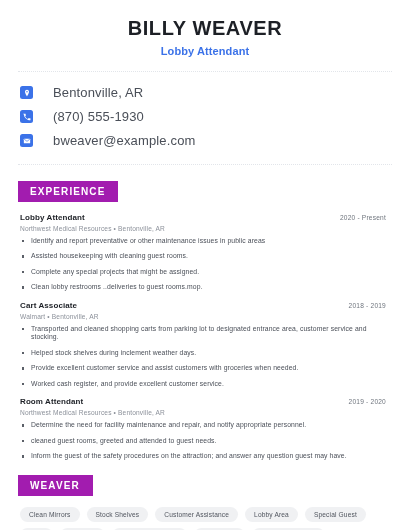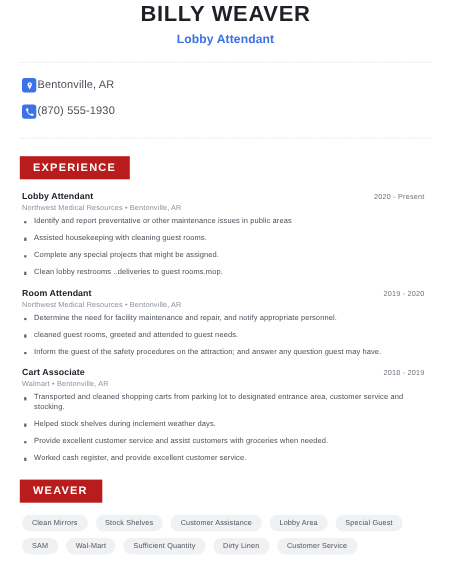--- a/index.html
+++ b/index.html
@@ -19,21 +19,21 @@
     width: 410px;
     height: 530px;
     box-sizing: border-box;
     padding: 0 16px;
     position: relative;
   }
 
   
   .header {
     text-align: center;
-    padding-top: 2px;
+    padding-top: 17px;
   }
   .name {
     font-size: 20px;
     font-weight: bold;
     letter-spacing: 0.6px;
     color: #1d2026;
     line-height: 1.1;
   }
   .job-title {
     margin-top: 6px;
@@ -65,30 +65,30 @@
     height: 13px;
     border-radius: 2.5px;
     background: #3b72e8;
     display: flex;
     align-items: center;
     justify-content: center;
     flex: 0 0 13px;
   }
   .contact-icon svg { display: block; }
   .contact-text {
-    margin-left: 1px;
-    font-size: 10px;
+    margin-left: 20px;
+    font-size: 13px;
     color: #4a4f58;
     letter-spacing: 0.15px;
   }
 
   
   .section-badge {
     display: inline-block;
-    background: #b91c1c;
+    background: #a21caf;
     color: #ffffff;
     font-size: 10px;
     font-weight: bold;
     letter-spacing: 1.1px;
     padding: 5px 13px 5px 12px;
     margin-left: 2px;
   }
   .section-experience { margin-top: 16px; }
   .section-skills { margin-top: 14px; }
 
@@ -188,20 +188,29 @@
     <div class="contact-row">
       <span class="contact-icon">
         <svg width="8" height="8" viewBox="0 0 24 24" fill="#ffffff">
             <path d="M6.6 10.8c1.6 3.2 4.2 5.8 7.4 7.4l2.5-2.5c.3-.3.8-.4 1.2-.3 1.1.4 2.4.6 3.7.6.6 0 1 .4 1 1V21c0 .6-.4 1-1 1C11.6 22 2 12.4 2 .9"></path>
             <path d="M2 3c0-.6.4-1 1-1h3.9c.6 0 1 .4 1 1 0 1.3.2 2.6.6 3.7.1.4 0 .9-.3 1.2L5.7 10.4"></path>
           </svg>
       </span>
       <span class="contact-text">(870) 555-1930</span>
     </div>
 
+    <div class="contact-row">
+      <span class="contact-icon">
+        <svg width="8" height="8" viewBox="0 0 24 24" fill="none" stroke="#ffffff" stroke-width="2.4">
+            <rect x="2.5" y="5" width="19" height="14" rx="1.6" fill="#ffffff" stroke="none"></rect>
+            <path d="M3.5 6.5 12 13l8.5-6.5" stroke="#3b72e8" stroke-width="2"></path>
+          </svg>
+      </span>
+      <span class="contact-text">bweaver@example.com</span>
+    </div>
 
   </div>
 
   <div class="divider"></div>
 
   <div class="section-experience">
     <span class="section-badge">EXPERIENCE</span>
 
     <div class="jobs">
 
@@ -214,45 +223,45 @@
         <ul class="bullets">
           <li>Identify and report preventative or other maintenance issues in public areas</li>
           <li>Assisted housekeeping with cleaning guest rooms.</li>
           <li>Complete any special projects that might be assigned.</li>
           <li>Clean lobby restrooms ..deliveries to guest rooms.mop.</li>
         </ul>
       </div>
 
       <div class="job">
         <div class="job-head">
-          <span class="job-role">Room Attendant</span>
-          <span class="job-dates">2019 - 2020</span>
-        </div>
-        <div class="job-company">Northwest Medical Resources  •  Bentonville, AR</div>
-        <ul class="bullets">
-          <li>Determine the need for facility maintenance and repair, and notify appropriate personnel.</li>
-          <li>cleaned guest rooms, greeted and attended to guest needs.</li>
-          <li>Inform the guest of the safety procedures on the attraction; and answer any question guest may have.</li>
-        </ul>
-      </div>
-
-      <div class="job">
-        <div class="job-head">
           <span class="job-role">Cart Associate</span>
           <span class="job-dates">2018 - 2019</span>
         </div>
         <div class="job-company">Walmart  •  Bentonville, AR</div>
         <ul class="bullets">
           <li>Transported and cleaned shopping carts from parking lot to designated entrance area, customer service and stocking.</li>
           <li>Helped stock shelves during inclement weather days.</li>
           <li>Provide excellent customer service and assist customers with groceries when needed.</li>
           <li>Worked cash register, and provide excellent customer service.</li>
         </ul>
       </div>
 
+      <div class="job">
+        <div class="job-head">
+          <span class="job-role">Room Attendant</span>
+          <span class="job-dates">2019 - 2020</span>
+        </div>
+        <div class="job-company">Northwest Medical Resources  •  Bentonville, AR</div>
+        <ul class="bullets">
+          <li>Determine the need for facility maintenance and repair, and notify appropriate personnel.</li>
+          <li>cleaned guest rooms, greeted and attended to guest needs.</li>
+          <li>Inform the guest of the safety procedures on the attraction; and answer any question guest may have.</li>
+        </ul>
+      </div>
+
     </div>
   </div>
 
   <div class="section-skills">
     <span class="section-badge">WEAVER</span>
 
     <div class="skills">
       <span class="skill-tag">Clean Mirrors</span>
       <span class="skill-tag">Stock Shelves</span>
       <span class="skill-tag">Customer Assistance</span>

